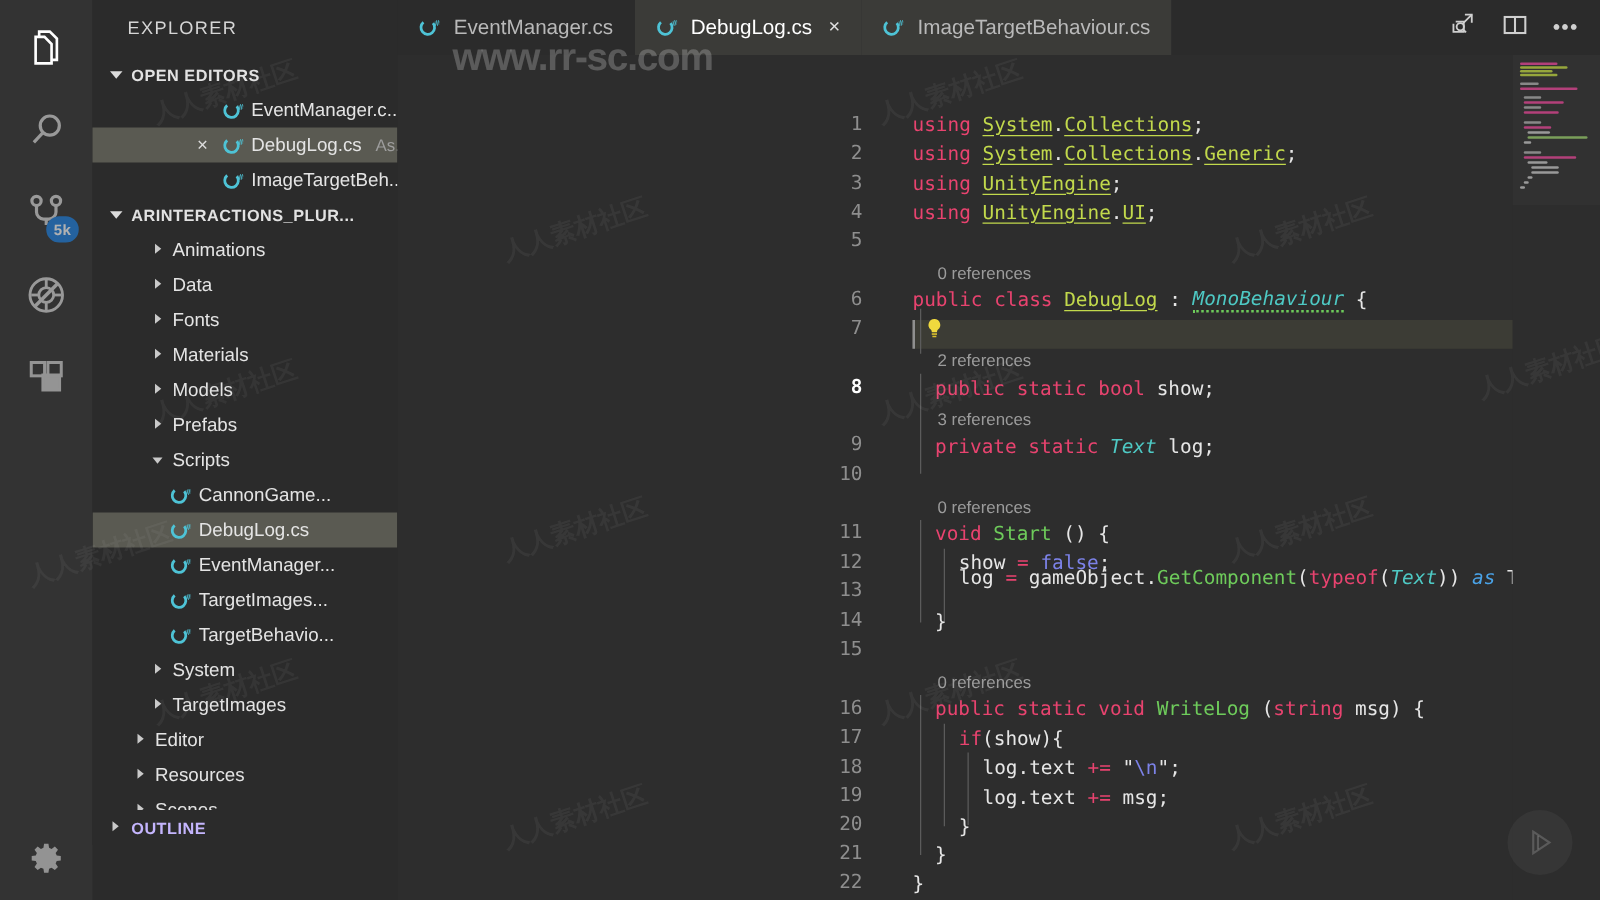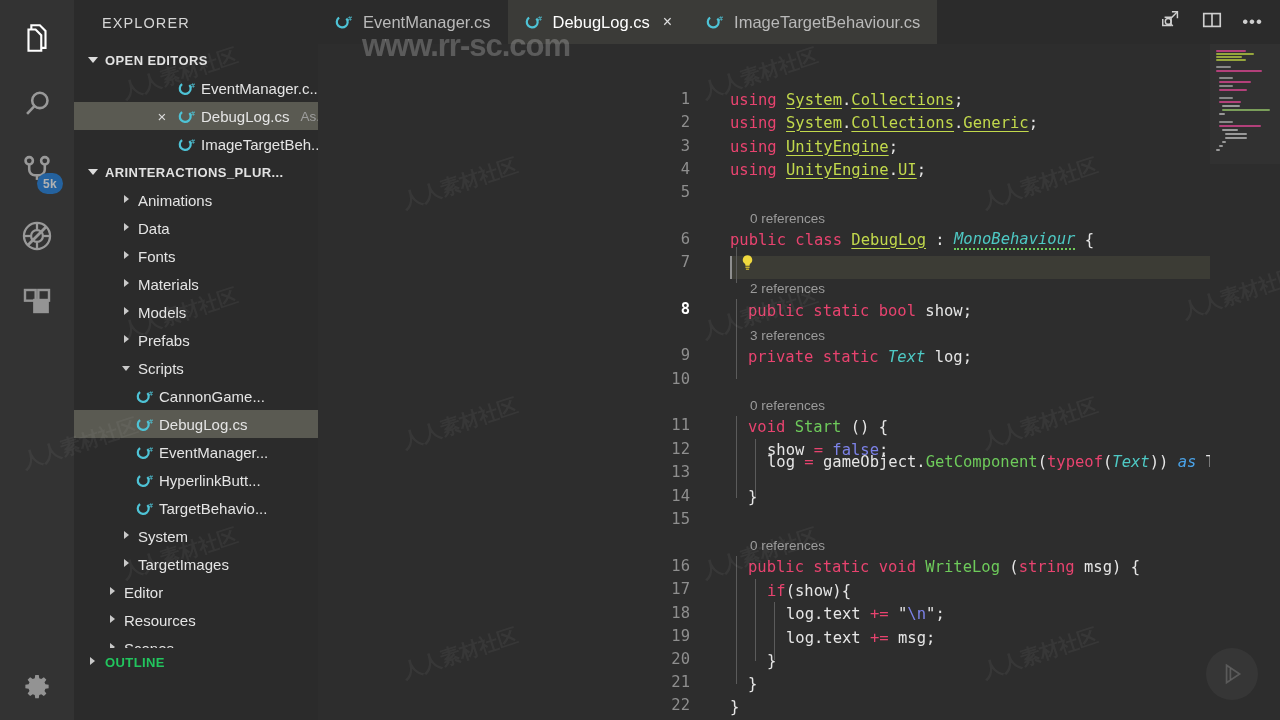--- a/index.html
+++ b/index.html
@@ -76,21 +76,21 @@
   }
   .row .spacer20{ width:20px; flex:0 0 20px; }
   .cs-icon{
     width:17px; height:17px; flex:0 0 17px; position:relative;
     display:flex; align-items:center; justify-content:center;
   }
   .row .desc{ color:#9d9d9d; font-size:13.5px; margin-left:5px; }
   .outline-row{
     position:absolute; bottom:0; left:0; width:244px; height:28px;
     display:flex; align-items:center; gap:7px; padding-left:14px;
-    color:#22c55e; font-size:13px; font-weight:bold; letter-spacing:.4px;
+    color:#c4b5fd; font-size:13px; font-weight:bold; letter-spacing:.4px;
     background:#2b2b2b;
   }
   .tree-pad-1{ padding-left:48px; }
   .tree-pad-2{ padding-left:62px; }
   .tree-pad-0{ padding-left:34px; }
   .files-area{ flex:1; overflow:hidden; }
 
   
   .editor{ flex:1; height:720px; background:#2d2d2d; position:relative; display:flex; flex-direction:column; }
   .tabbar{
@@ -350,21 +350,21 @@
         </span>
         <span>EventManager...</span>
       </div>
       <div class="row tree-pad-2">
         <span class="cs-icon">
           <svg width="17" height="17" viewBox="0 0 20 20">
               <circle cx="8.5" cy="10" r="6.4" fill="none" stroke="#4ec3d6" stroke-width="2.6" stroke-dasharray="30 10" transform="rotate(-40 8.5 10)"></circle>
               <text x="14" y="9" font-size="8" fill="#4ec3d6" font-family="DejaVu Sans, sans-serif">#</text>
             </svg>
         </span>
-        <span>HyperlinkButt...</span>
+        <span>TargetImages...</span>
       </div>
       <div class="row tree-pad-2">
         <span class="cs-icon">
           <svg width="17" height="17" viewBox="0 0 20 20">
               <circle cx="8.5" cy="10" r="6.4" fill="none" stroke="#4ec3d6" stroke-width="2.6" stroke-dasharray="30 10" transform="rotate(-40 8.5 10)"></circle>
               <text x="14" y="9" font-size="8" fill="#4ec3d6" font-family="DejaVu Sans, sans-serif">#</text>
             </svg>
         </span>
         <span>TargetBehavio...</span>
       </div>

